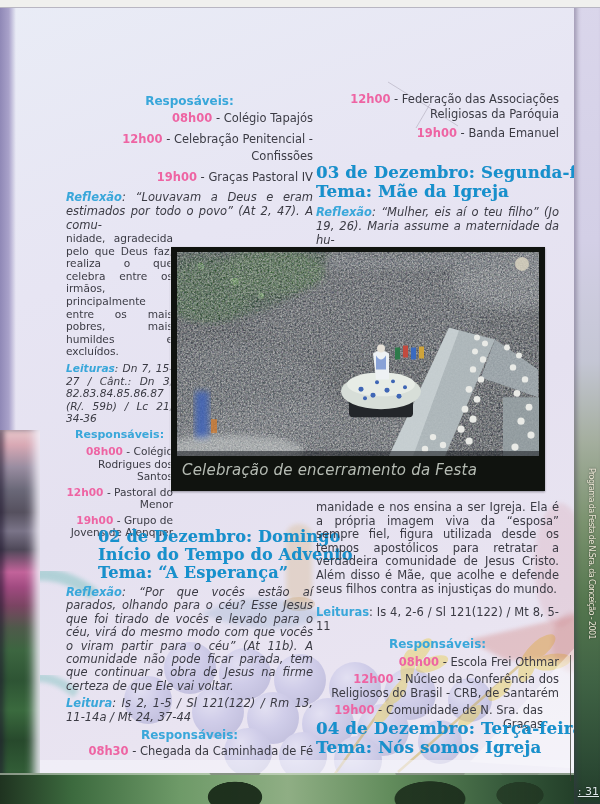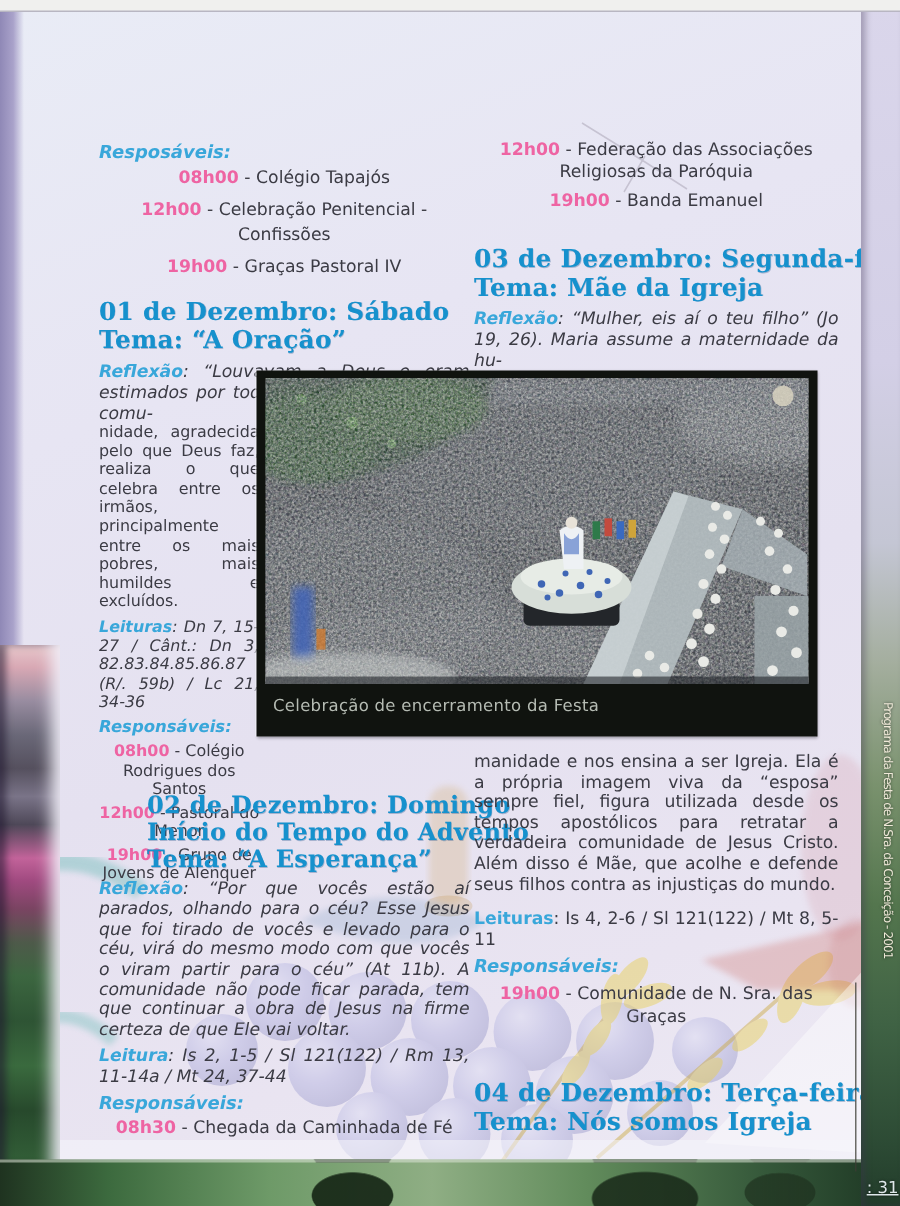--- a/index.html
+++ b/index.html
@@ -28,36 +28,36 @@
   .spine-text{position:absolute;right:4px;top:468px;writing-mode:vertical-rl;font-size:8px;letter-spacing:-0.6px;
     color:#efe9d8;text-shadow:0 0 2px rgba(0,0,0,.65);z-index:5;white-space:nowrap;}
   .spine-rule{position:absolute;right:29px;top:655px;width:1px;height:126px;background:#3c3c34;opacity:.75;z-index:5;}
   .page-number{position:absolute;right:1px;bottom:6px;font-size:11px;color:#dfe8ea;z-index:5;text-shadow:0 0 2px rgba(0,0,0,.6);text-decoration:underline;}
   
   .watermarks{position:absolute;inset:0;z-index:1;pointer-events:none;}
   
   .col{position:absolute;z-index:2;font-size:11.5px;line-height:14px;text-align:justify;}
   .lbl{font-weight:bold;color:#39a7da;}
   .time{font-weight:bold;color:#ee64a3;}
-  .sched{margin:0 0 3px 0;line-height:17.5px;text-align:center;}
-  .resp-line{font-weight:bold;color:#39a7da;font-size:12px;line-height:18px;text-align:left;font-style:italic;}
+  .sched{margin:0 0 3px 0;line-height:17.5px;text-align:right;}
+  .resp-line{font-weight:bold;color:#39a7da;font-size:12px;line-height:18px;text-align:center;}
   .heading{font-family:"DejaVu Serif",serif;font-weight:bold;color:#1691cd;font-size:16.5px;line-height:19px;
     letter-spacing:.2px;text-align:left;text-shadow:.4px .4px 0 rgba(20,70,130,.3);}
   .heading div{white-space:nowrap;}
   .mt12{margin-top:12px;} .mt4{margin-top:4px;font-style:italic;} .mt10{margin-top:10px;}
   p{margin:0;}
   .narrow{width:107px;font-size:10.6px;line-height:12.6px;}
   .narrow .sched{line-height:12.6px;margin:3px 0;}
   .narrow .resp-line{font-size:11px;line-height:14px;margin-top:3px;}
   
   .photo{position:absolute;left:171px;top:247px;width:374px;height:244px;z-index:5;background:#10130f;
     padding:5px 6px 0 6px;box-sizing:border-box;box-shadow:-1px 0 0 rgba(250,250,255,.55),0 1px 2px rgba(20,20,30,.4);}
   .photo svg{display:block;width:100%;height:204px;}
   .photo-caption{height:28px;display:flex;align-items:center;padding-left:5px;
-    font-size:11px;color:#b5bbb3;letter-spacing:.2px;}
+    font-style:italic;font-size:15px;color:#b5bbb3;letter-spacing:.2px;}
 </style>
 </head>
 <body>
 
 <div class="page">
 
   <svg class="watermarks" width="600" height="804" viewBox="0 0 600 804">
     <defs>
       <radialGradient id="gr" cx="35%" cy="30%" r="75%">
         <stop offset="0%" stop-color="#d6d8f4"></stop>
@@ -130,24 +130,20 @@
   <div class="spine-text">Programa da Festa de N.Sra. da Conceição - 2001</div>
   <div class="spine-rule"></div>
   <div class="page-number">: 31</div>
 
   <div class="col" style="left:66px;top:92px;width:247px;">
     <div class="resp-line">Resposáveis:</div>
     <div class="sched"><span class="time">08h00</span> <span>- Colégio Tapajós</span></div>
     <div class="sched"><span class="time">12h00</span> <span>- Celebração Penitencial - Confissões</span></div>
     <div class="sched"><span class="time">19h00</span> <span>- Graças Pastoral IV</span></div>
 
-    <div class="heading mt12">
-      <div>01 de Dezembro: Sábado</div>
-      <div>Tema: “A Oração”</div>
-    </div>
     <p class="mt4"><span class="lbl">Reflexão</span><span>: “Louvavam a Deus e eram estimados por todo o povo” (At 2, 47). A comu-</span></p>
 
     <div class="narrow">
       <p>nidade, agradecida pelo que Deus faz, realiza o que celebra entre os irmãos, principalmente entre os mais pobres, mais humildes e excluídos.</p>
       <p class="mt4"><span class="lbl">Leituras</span><span>: Dn 7, 15-27 / Cânt.: Dn 3, 82.83.84.85.86.87 (R/. 59b) / Lc 21, 34-36</span></p>
       <div class="resp-line">Responsáveis:</div>
       <div class="sched"><span class="time">08h00</span> <span>- Colégio Rodrigues dos Santos</span></div>
       <div class="sched"><span class="time">12h00</span> <span>- Pastoral do Menor</span></div>
       <div class="sched"><span class="time">19h00</span> <span>- Grupo de Jovens de Alenquer</span></div>
     </div>
@@ -173,20 +169,22 @@
       <div>03 de Dezembro: Segunda-feira</div>
       <div>Tema: Mãe da Igreja</div>
     </div>
     <p class="mt4"><span class="lbl">Reflexão</span><span>: “Mulher, eis aí o teu filho” (Jo 19, 26). Maria assume a maternidade da hu-</span></p>
   </div>
 
   <div class="col" style="left:316px;top:501px;width:243px;">
     <p style="line-height:13.6px;">manidade e nos ensina a ser Igreja. Ela é a própria imagem viva da “esposa” sempre fiel, figura utilizada desde os tempos apostólicos para retratar a verdadeira comunidade de Jesus Cristo. Além disso é Mãe, que acolhe e defende seus filhos contra as injustiças do mundo.</p>
     <p class="mt10" style="line-height:13.6px;"><span class="lbl">Leituras</span><span>: Is 4, 2-6 / Sl 121(122) / Mt 8, 5-11</span></p>
     <div class="resp-line" style="margin-top:2px;">Responsáveis:</div>
+    <div class="sched" style="line-height:14.5px;margin:2px 0;"><span class="time">08h00</span> <span>- Escola Frei Othmar</span></div>
+    <div class="sched" style="line-height:14.5px;margin:2px 0;"><span class="time">12h00</span> <span>- Núcleo da Conferência dos Religiosos do Brasil - CRB, de Santarém</span></div>
     <div class="sched" style="line-height:14.5px;margin:2px 16px;"><span class="time">19h00</span> <span>- Comunidade de N. Sra. das Graças</span></div>
   </div>
 
   <div class="col" style="left:316px;top:719px;width:252px;">
     <div class="heading">
       <div>04 de Dezembro: Terça-feira</div>
       <div>Tema: Nós somos Igreja</div>
     </div>
   </div>
 

